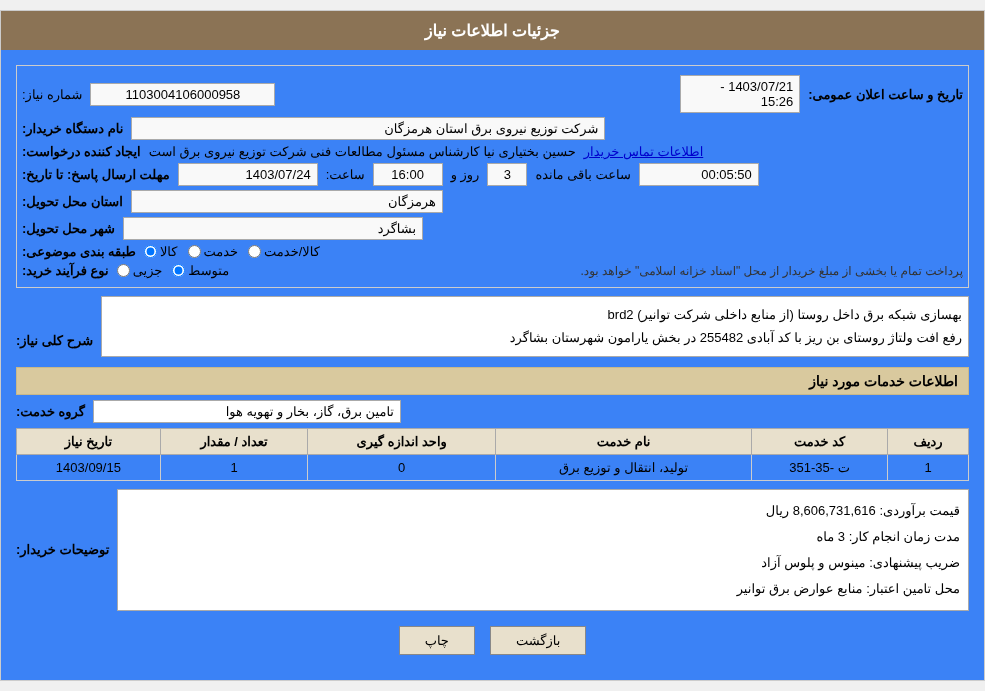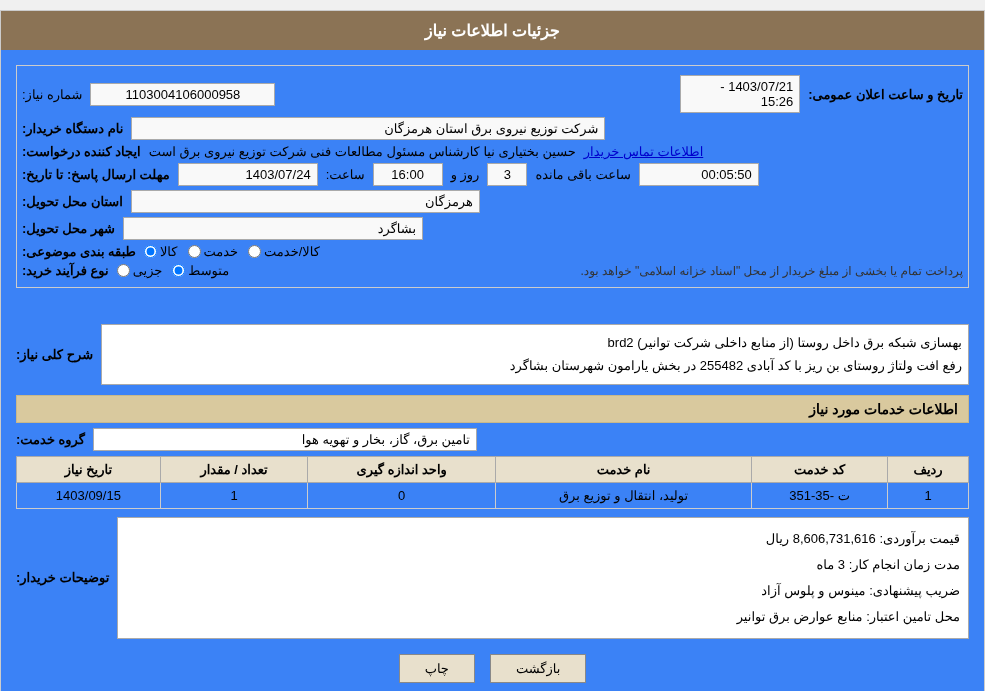--- a/index.html
+++ b/index.html
@@ -111,25 +111,24 @@
       font-family: Tahoma, Arial, sans-serif;
     }
     .btn-print {
       background: #e8e0cc;
     }
     .btn-back {
       background: #e8e0cc;
     }
     .watermark-area {
       position: relative;
-      margin-top: 28px;
     }
     .service-group-value {
       display: inline-block;
-      width: 384px;
+      width: 308px;
       border: 1px solid #aaa;
       padding: 3px 6px;
       text-align: right;
       background: #fff;
     }
     .outer-border {
       border: 1px solid #ccc;
       margin: 5px 0;
       padding: 5px;
     }
@@ -178,21 +177,21 @@
         <span class="input-box" style="width:40px;text-align:center;">3</span>
         <span>روز و</span>
         <span class="input-box" style="width:70px;text-align:center;">16:00</span>
         <span>ساعت:</span>
         <span class="input-box" style="width:140px;text-align:right;">1403/07/24</span>
         <span style="font-weight:bold;">مهلت ارسال پاسخ: تا تاریخ:</span>
       </div>
 
       <div class="row-flex">
         <span style="flex:1;"></span>
-        <span class="input-box" style="width:349px;">هرمزگان</span>
+        <span class="input-box" style="width:312px;">هرمزگان</span>
         <span style="font-weight:bold;">استان محل تحویل:</span>
       </div>
 
       <div class="row-flex">
         <span style="flex:1;"></span>
         <span class="input-box" style="width:300px;">بشاگرد</span>
         <span style="font-weight:bold;">شهر محل تحویل:</span>
       </div>
 
       <div class="row-flex">

